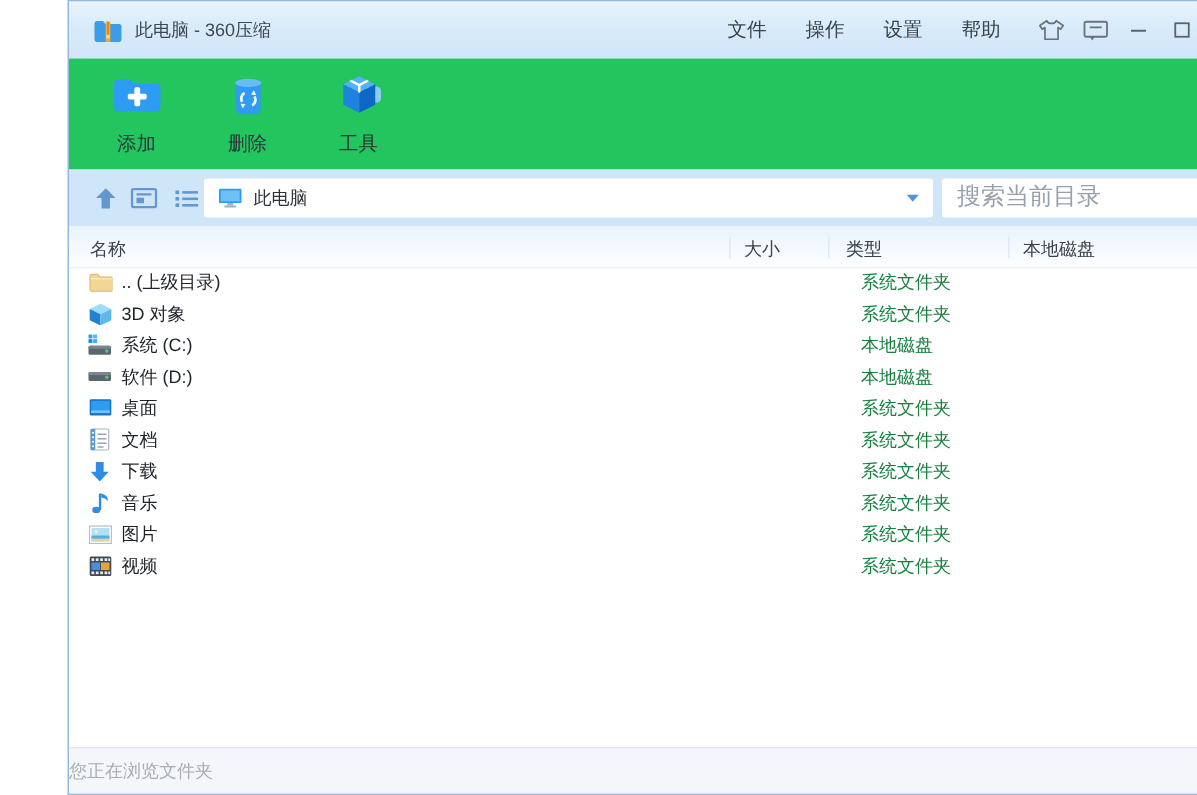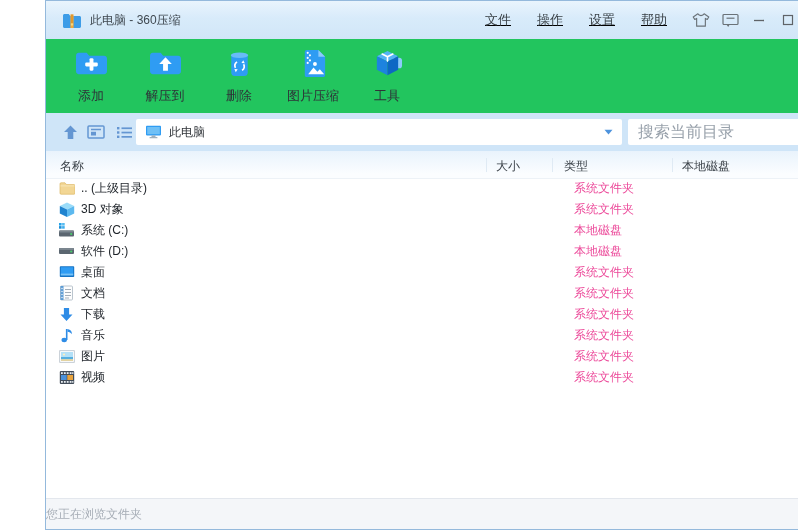--- a/index.html
+++ b/index.html
@@ -12,21 +12,21 @@
     -webkit-font-smoothing:antialiased;
   }
   .icon{display:inline-flex;align-items:center;justify-content:center;line-height:0;}
 
   
   .titlebar{position:absolute;top:0;left:0;right:0;height:38px;
     background:linear-gradient(180deg,#e9f4fd 0%,#d8ebfa 45%,#d1e6f8 100%);
     display:flex;align-items:center;padding:0 16px;}
   .app-icon{margin-right:8px;}
   .win-title{font-size:12px;color:#3f4850;white-space:nowrap;}
-  .menubar{display:flex;margin-left:auto;text-decoration:underline;}
+  .menubar{display:flex;margin-left:auto;}
   .menu-item{padding:0 13px;font-size:13px;color:#3a4248;cursor:default;}
   .controls{display:flex;align-items:center;gap:11px;margin-left:12px;}
   .ctrl{width:18px;height:18px;display:inline-flex;align-items:center;justify-content:center;cursor:default;}
 
   
   .toolbar{position:absolute;top:38px;left:0;right:0;height:74px;background:#22c55e;
     display:flex;align-items:flex-start;padding:8px 0 0 8px;text-align:center;}
   .tool-btn{width:74px;display:flex;flex-direction:column;align-items:center;cursor:default;}
   .tool-btn .icon{height:32px;}
   .tool-label{margin-top:8px;font-size:13px;color:#2e3338;white-space:nowrap;}
@@ -52,21 +52,21 @@
   .hcell{position:absolute;top:7px;font-size:12px;color:#3a4148;cursor:default;}
   .col-name{left:14px}.col-size{left:450px}.col-type{left:518px}.col-date{left:636px}
   .hsep{position:absolute;top:7px;width:1px;height:14px;background:#dfeaf4;}
 
   
   .list{position:absolute;top:179px;left:0;right:12px;}
   .row{height:21px;display:flex;align-items:flex-start;position:relative;cursor:default;}
   .row .icon{width:17px;height:16px;margin-left:12px;}
   .cell-name{margin-left:6px;font-size:12px;color:#1d2228;white-space:nowrap;}
   .cell-size{position:absolute;left:450px;font-size:12px;color:#1d2228;}
-  .cell-type{position:absolute;left:528px;font-size:12px;color:#ec4899;}
+  .cell-type{position:absolute;left:528px;font-size:12px;color:#15803d;}
   .cell-date{position:absolute;left:636px;font-size:12px;color:#1d2228;}
 
   .scrollstrip{position:absolute;right:1px;top:151px;width:9px;height:345px;background:#ecf1f8;}
 
   
   .statusbar{position:absolute;left:0;right:0;bottom:0;height:31px;background:#f4f6f9;
     border-top:1px solid #e3e7ed;display:flex;align-items:center;}
   .status-text{font-size:12px;color:#a6adb6;}
 </style>
 </head>
@@ -128,58 +128,31 @@
             <path d="M3 8c0-1.7 1.3-3 3-3h8l2.6 3H32c1.7 0 3 1.3 3 3v13c0 1.7-1.3 3-3 3H6c-1.7 0-3-1.3-3-3z" fill="#2f9cf3"></path>
             <rect x="12.5" y="15" width="13" height="4" rx="1.2" fill="#fff"></rect>
             <rect x="17" y="10.5" width="4" height="13" rx="1.2" fill="#fff"></rect>
           </svg>
         </span>
         <span class="tool-label">添加</span>
       </div>
       <div class="tool-btn">
         <span class="icon">
           <svg width="37" height="31" viewBox="0 0 38 32">
-            <path d="M3 8c0-1.7 1.3-3 3-3h8l2.6 3H32c1.7 0 3 1.3 3 3v13c0 1.7-1.3 3-3 3H6c-1.7 0-3-1.3-3-3z" fill="#2f9cf3"></path>
-            <path d="M19 9.5l6.5 7h-4v7h-5v-7h-4z" fill="#fff"></path>
-          </svg>
-        </span>
-        <span class="tool-label">解压到</span>
-      </div>
-      <div class="tool-btn">
-        <span class="icon">
-          <svg width="37" height="31" viewBox="0 0 38 32">
             <path d="M10.5 7.5h17v18c0 1.9-1.6 3.5-3.5 3.5h-10c-1.9 0-3.5-1.6-3.5-3.5z" fill="#2f9cf3"></path>
             <ellipse cx="19" cy="7.5" rx="9" ry="2.8" fill="#69bbf8"></ellipse>
             <g fill="none" stroke="#fff" stroke-width="1.8">
               <path d="M14.8 20.5a4.3 4.3 0 0 1 1.7-6.1"></path>
               <path d="M23.2 16.8a4.3 4.3 0 0 1-1.6 6.2"></path>
             </g>
             <path d="M22.9 12.6l1.5 3.2-3.4-.2z" fill="#fff"></path>
             <path d="M15.2 25l-1.5-3.2 3.4.2z" fill="#fff"></path>
           </svg>
         </span>
         <span class="tool-label">删除</span>
-      </div>
-      <div class="tool-btn">
-        <span class="icon">
-          <svg width="37" height="31" viewBox="0 0 38 32">
-            <path d="M10 4c0-1.1.9-2 2-2h12l7 7v19c0 1.1-.9 2-2 2H12c-1.1 0-2-.9-2-2z" fill="#2f9cf3"></path>
-            <path d="M24 2l7 7h-7z" fill="#8ccbfa"></path>
-            <g fill="#fff">
-              <circle cx="13" cy="5" r="1.1"></circle>
-              <circle cx="15.3" cy="7.6" r="1.1"></circle>
-              <circle cx="13" cy="10.2" r="1.1"></circle>
-              <circle cx="15.3" cy="12.8" r="1.1"></circle>
-              <circle cx="13" cy="15.4" r="1.1"></circle>
-            </g>
-            <circle cx="20.5" cy="16.5" r="2" fill="#fff"></circle>
-            <path d="M13.5 27l5.5-7 4 4.5 2.5-2.5 4.5 5z" fill="#fff"></path>
-          </svg>
-        </span>
-        <span class="tool-label">图片压缩</span>
       </div>
       <div class="tool-btn">
         <span class="icon">
           <svg width="37" height="31" viewBox="0 0 38 32">
             <rect x="23" y="10" width="11" height="11" rx="3" fill="#8ccbfa"></rect>
             <path d="M19 3l11 5.5L19 14 8 8.5z" fill="#54b3f6"></path>
             <path d="M8 8.5L19 14v14L8 22.5z" fill="#1d83df"></path>
             <path d="M30 8.5L19 14v14l11-5.5z" fill="#0d67c4"></path>
             <path d="M13.5 6.2 19 9m5.5-2.8L19 9m0 0v4.5" stroke="#fff" stroke-width="1.7" fill="none" stroke-linecap="round"></path>
           </svg>

